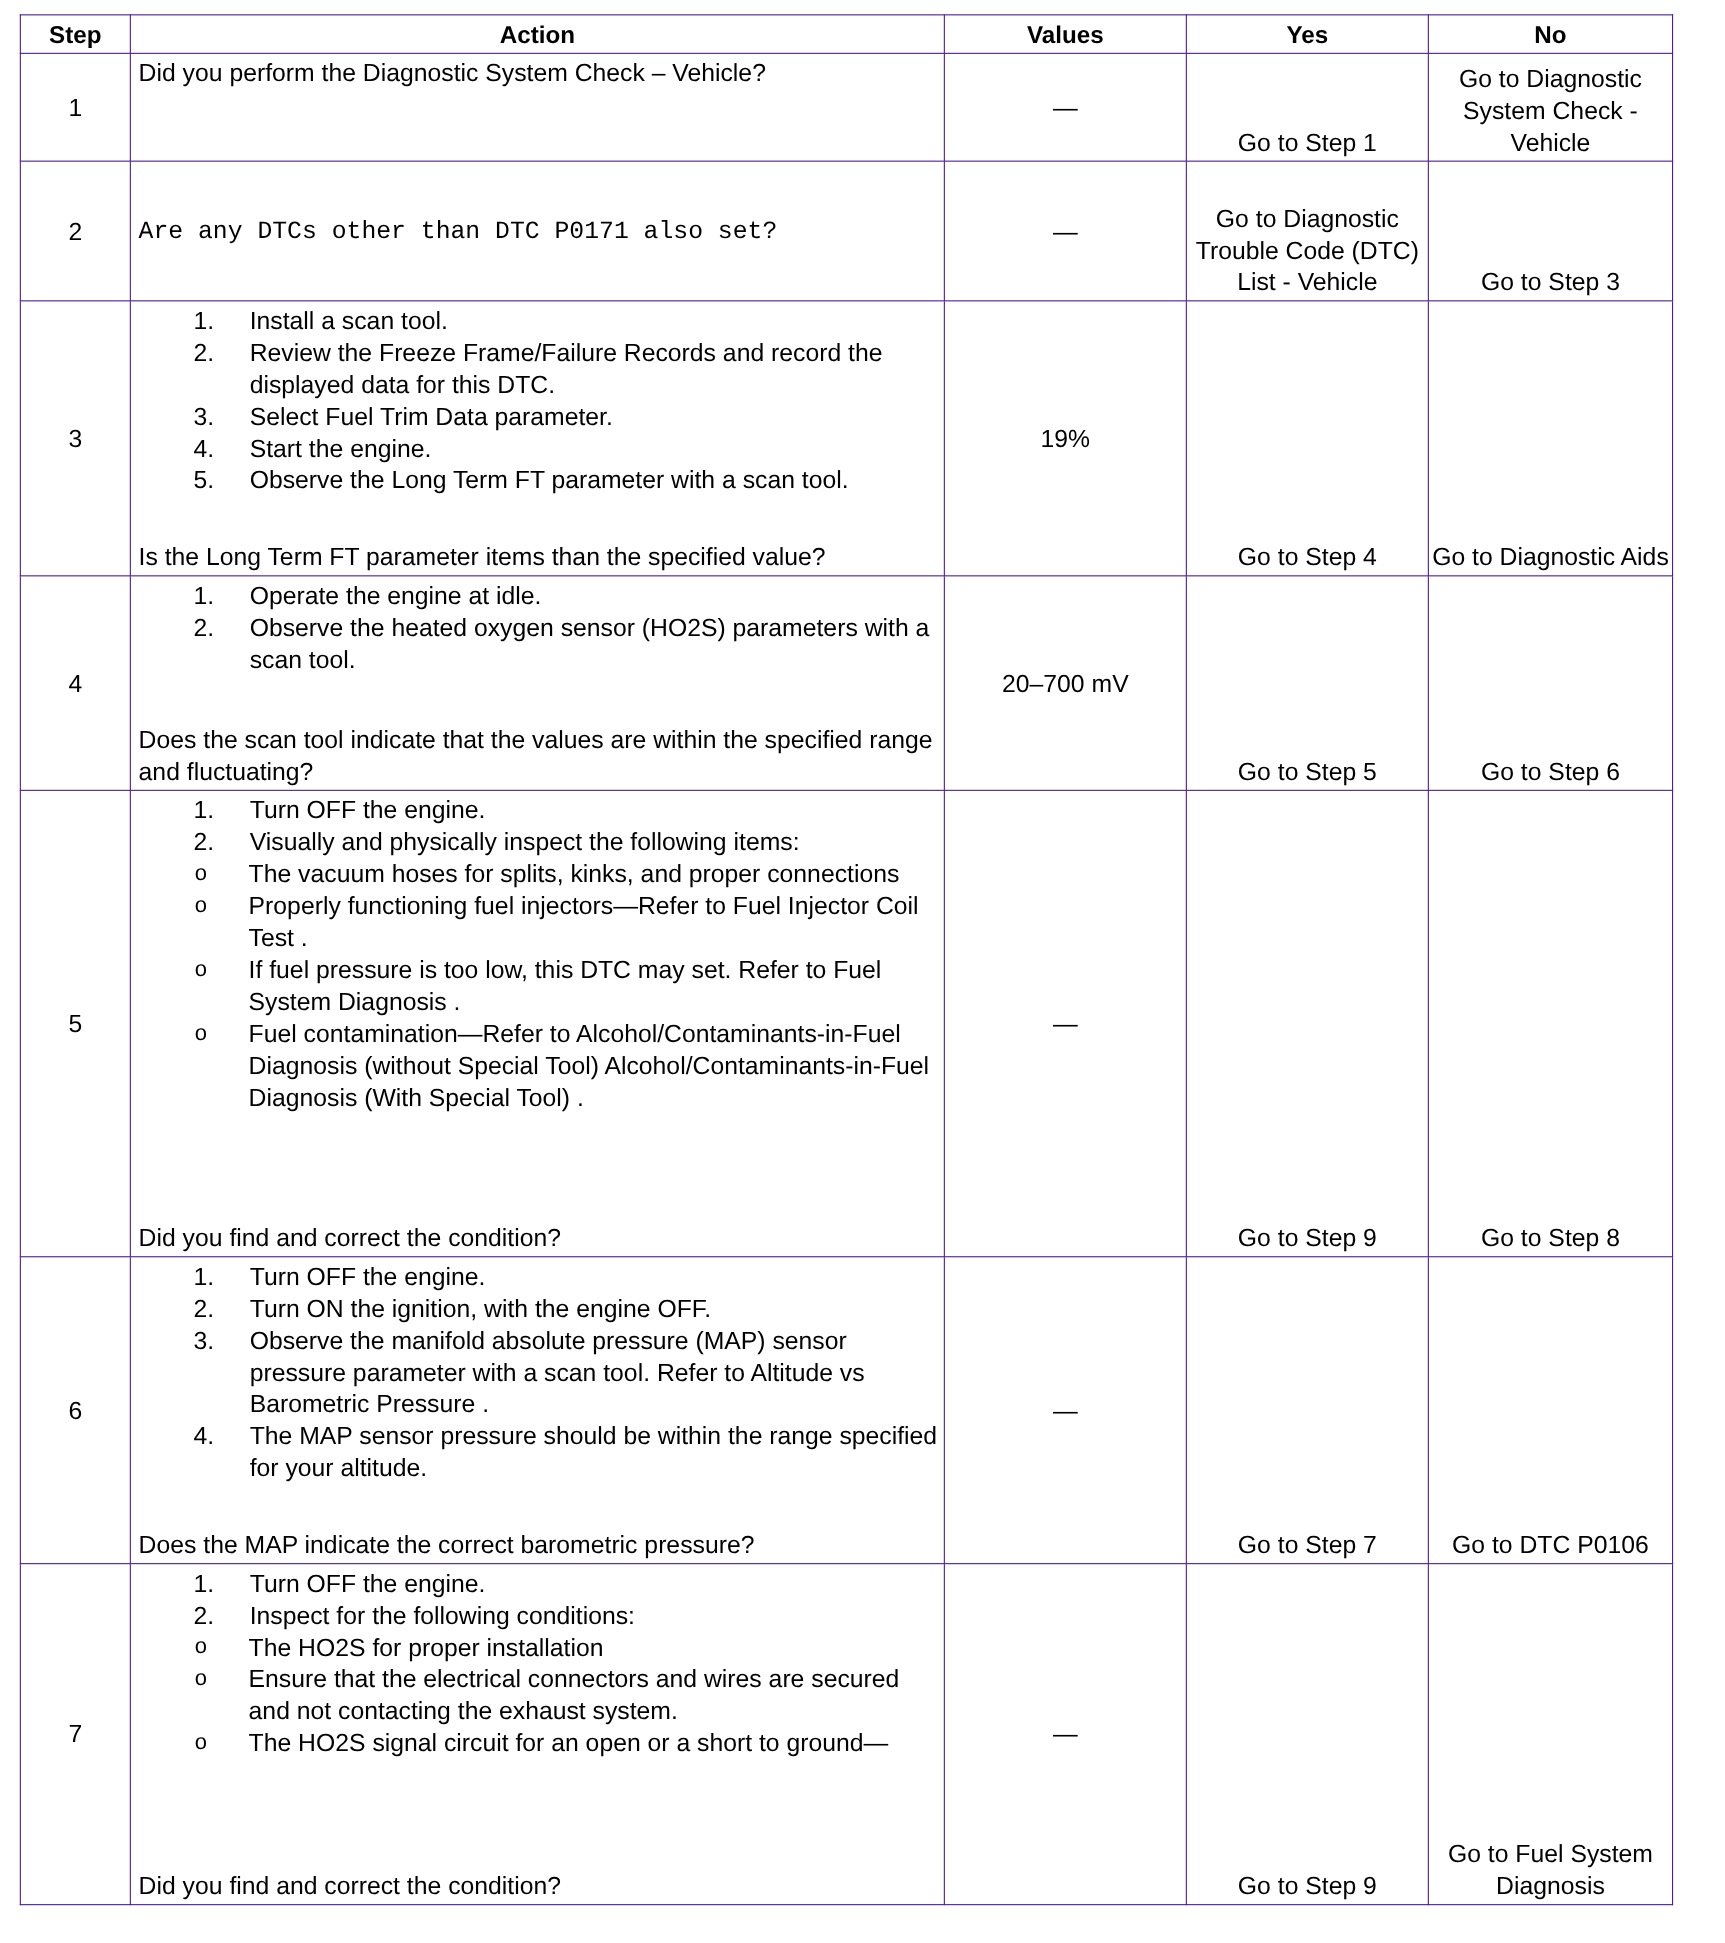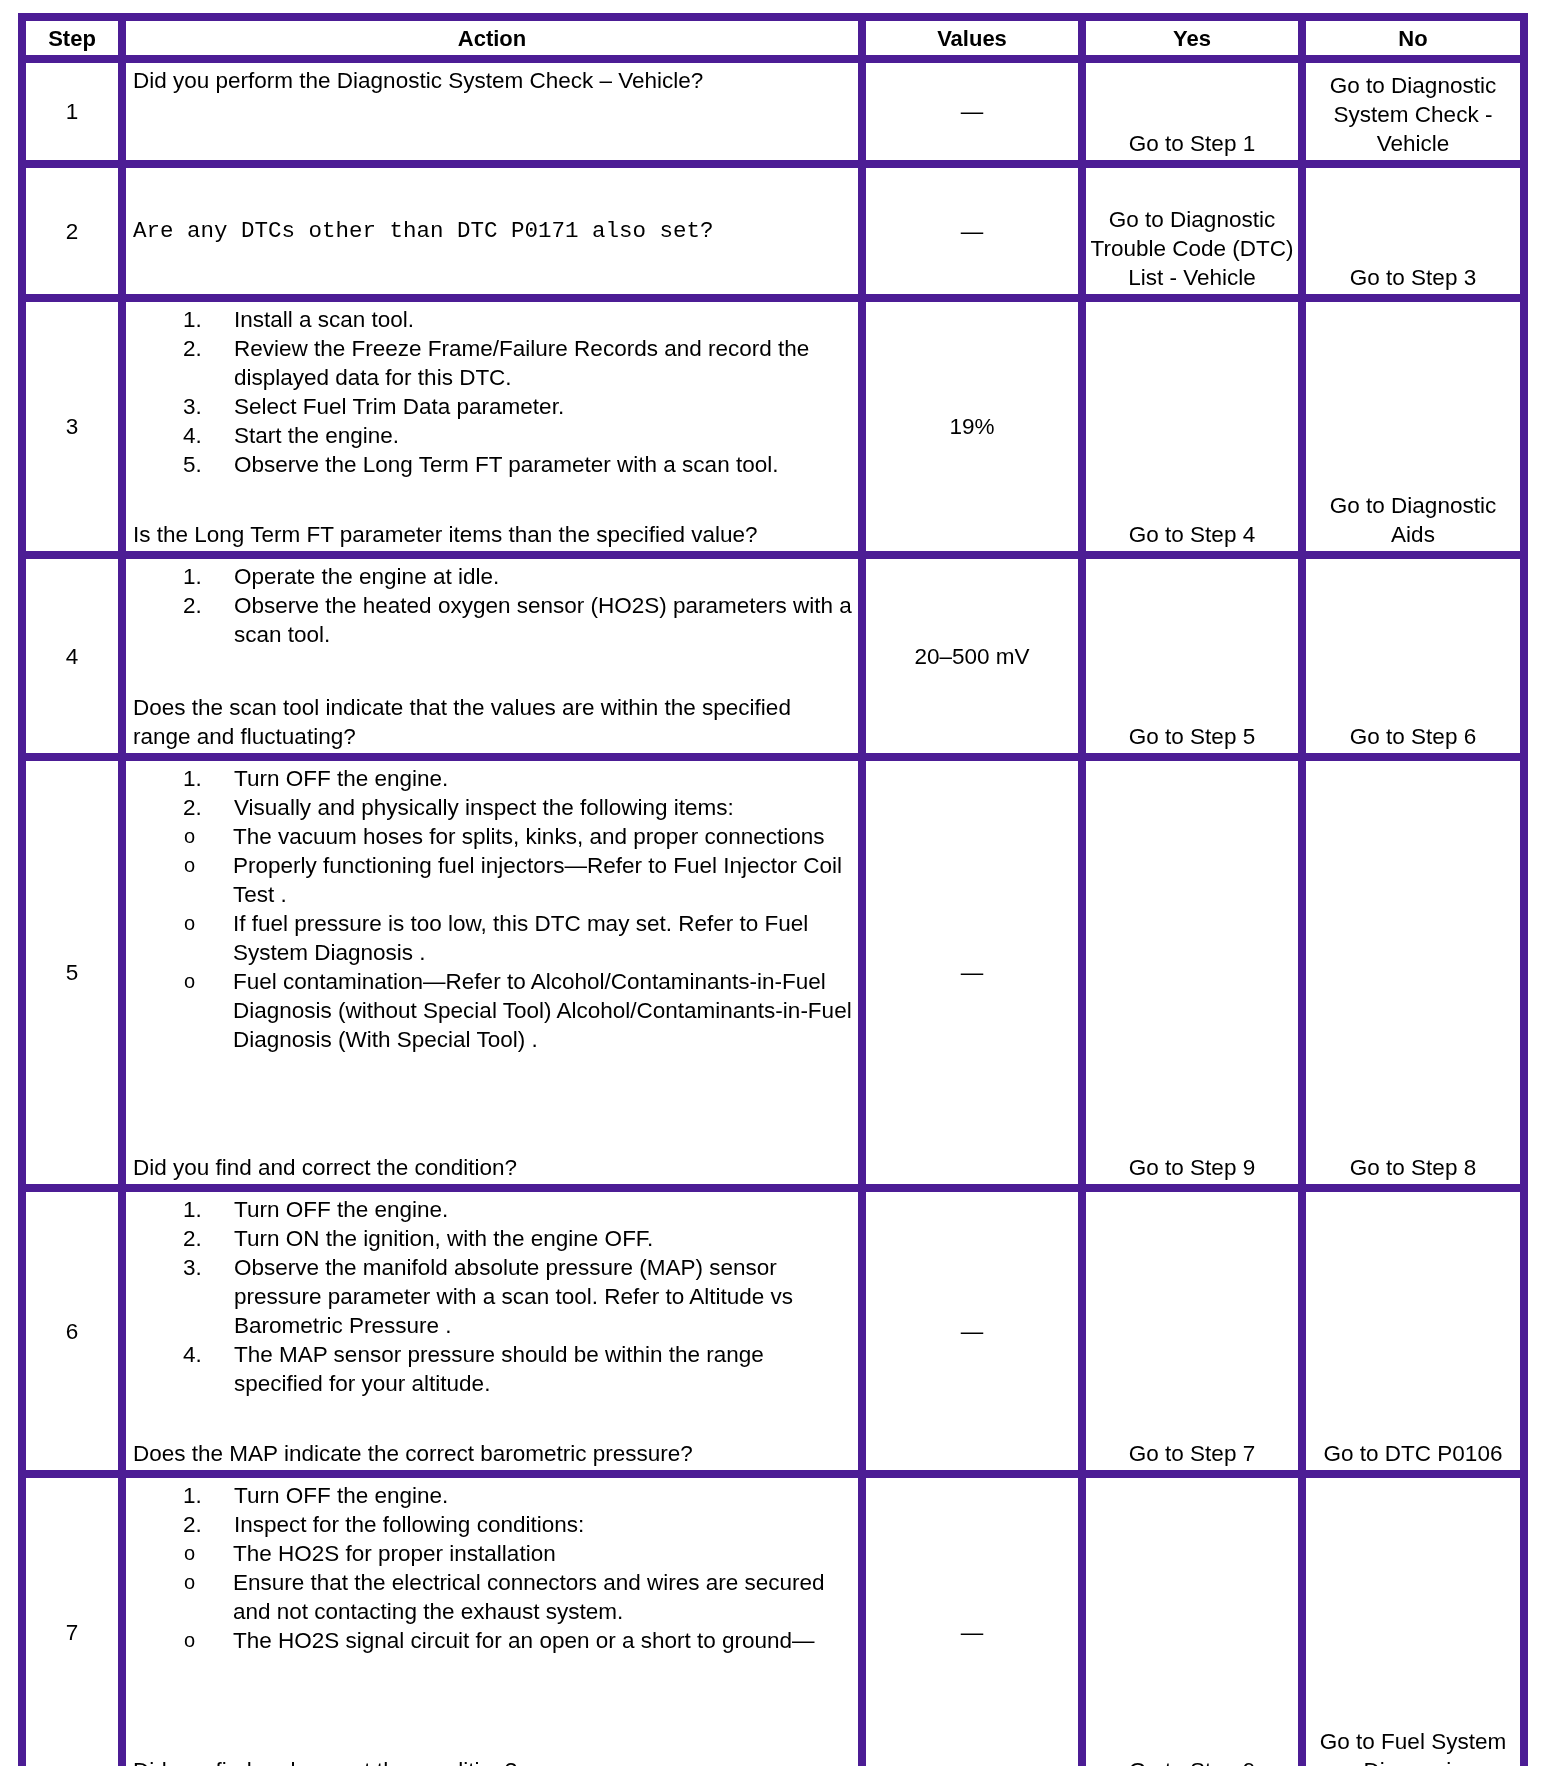--- a/index.html
+++ b/index.html
@@ -19,21 +19,21 @@
       position: absolute;
       left: 18px;
       top: 13px;
       width: 1502px;
       border-collapse: collapse;
       table-layout: fixed;
       font-size: 22.5px;
       line-height: 29px;
     }
     table.diag td, table.diag th {
-      border: 8px solid #4c1d95;
+      border: 1px solid #4c1d95;
       padding: 0;
       vertical-align: bottom;
       overflow: hidden;
     }
     col.c-step { width: 100px; }
     col.c-action { width: 740px; }
     col.c-values { width: 220px; }
     col.c-yes { width: 220px; }
     col.c-no { width: 222px; }
 
@@ -179,21 +179,21 @@
       <td class="step">4</td>
       <td class="action">
         <div class="action-inner" style="height: 189px;">
           <ol class="steps-list">
             <li><span class="num">1.</span><span>Operate the engine at idle.</span></li>
             <li><span class="num">2.</span><span>Observe the heated oxygen sensor (HO2S) parameters with a scan tool.</span></li>
           </ol>
           <div class="question">Does the scan tool indicate that the values are within the specified range and fluctuating?</div>
         </div>
       </td>
-      <td class="values">20–500 mV</td>
+      <td class="values">20–700 mV</td>
       <td class="yes">Go to Step 5</td>
       <td class="no">Go to Step 6</td>
     </tr>
 
     <tr class="r5">
       <td class="step">5</td>
       <td class="action">
         <div class="action-inner" style="height: 418px;">
           <ol class="steps-list">
             <li><span class="num">1.</span><span>Turn OFF the engine.</span></li>

